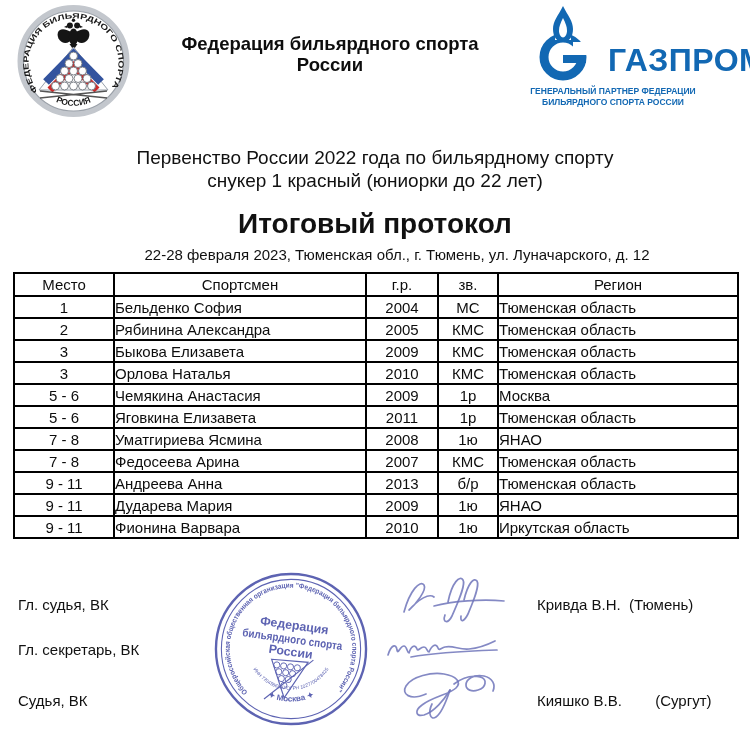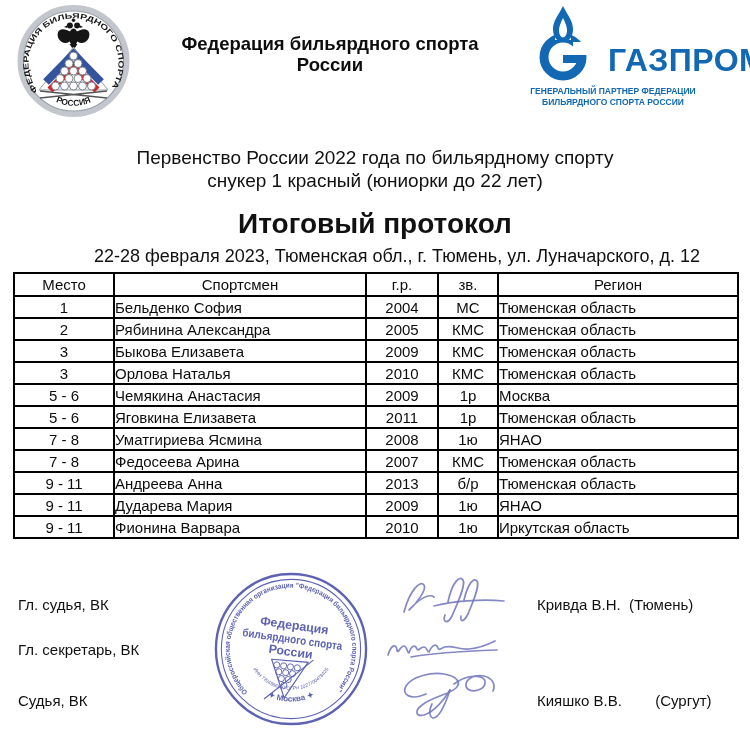--- a/index.html
+++ b/index.html
@@ -13,21 +13,21 @@
   #gazicon {position:absolute;left:537px;top:6px;}
   .gaz-word {position:absolute;left:608px;top:42px;font-size:32px;font-weight:bold;
              color:var(--gaz);letter-spacing:0.5px;}
   .gaz-partner {position:absolute;left:520px;top:86px;width:186px;text-align:center;
                 font-size:8.5px;font-weight:bold;color:var(--gaz);line-height:10.5px;}
 
   
   .event-block {position:absolute;left:0;top:146px;width:750px;text-align:center;}
   .event-line {font-size:19px;line-height:23px;}
   .protocol-title {font-size:28px;font-weight:bold;line-height:30px;margin-top:17px;}
-  .date-venue {font-size:18px;margin-top:7px;margin-left:44px;}
+  .date-venue {font-size:15px;margin-top:7px;margin-left:44px;}
 
   
   table.results {position:absolute;left:13px;top:272px;width:724px;border-collapse:collapse;
                  table-layout:fixed;font-size:15px;color:#0d0d0d;}
   table.results th, table.results td {border:2px solid #000;height:20px;padding:0;
                  font-weight:normal;overflow:hidden;white-space:nowrap;}
   table.results th {text-align:center;height:21px;}
   td.c0, td.c2, td.c3 {text-align:center;}
   td.c1 {text-align:left;padding-left:10px;}
   td.c4 {text-align:left;padding-left:10px;}

